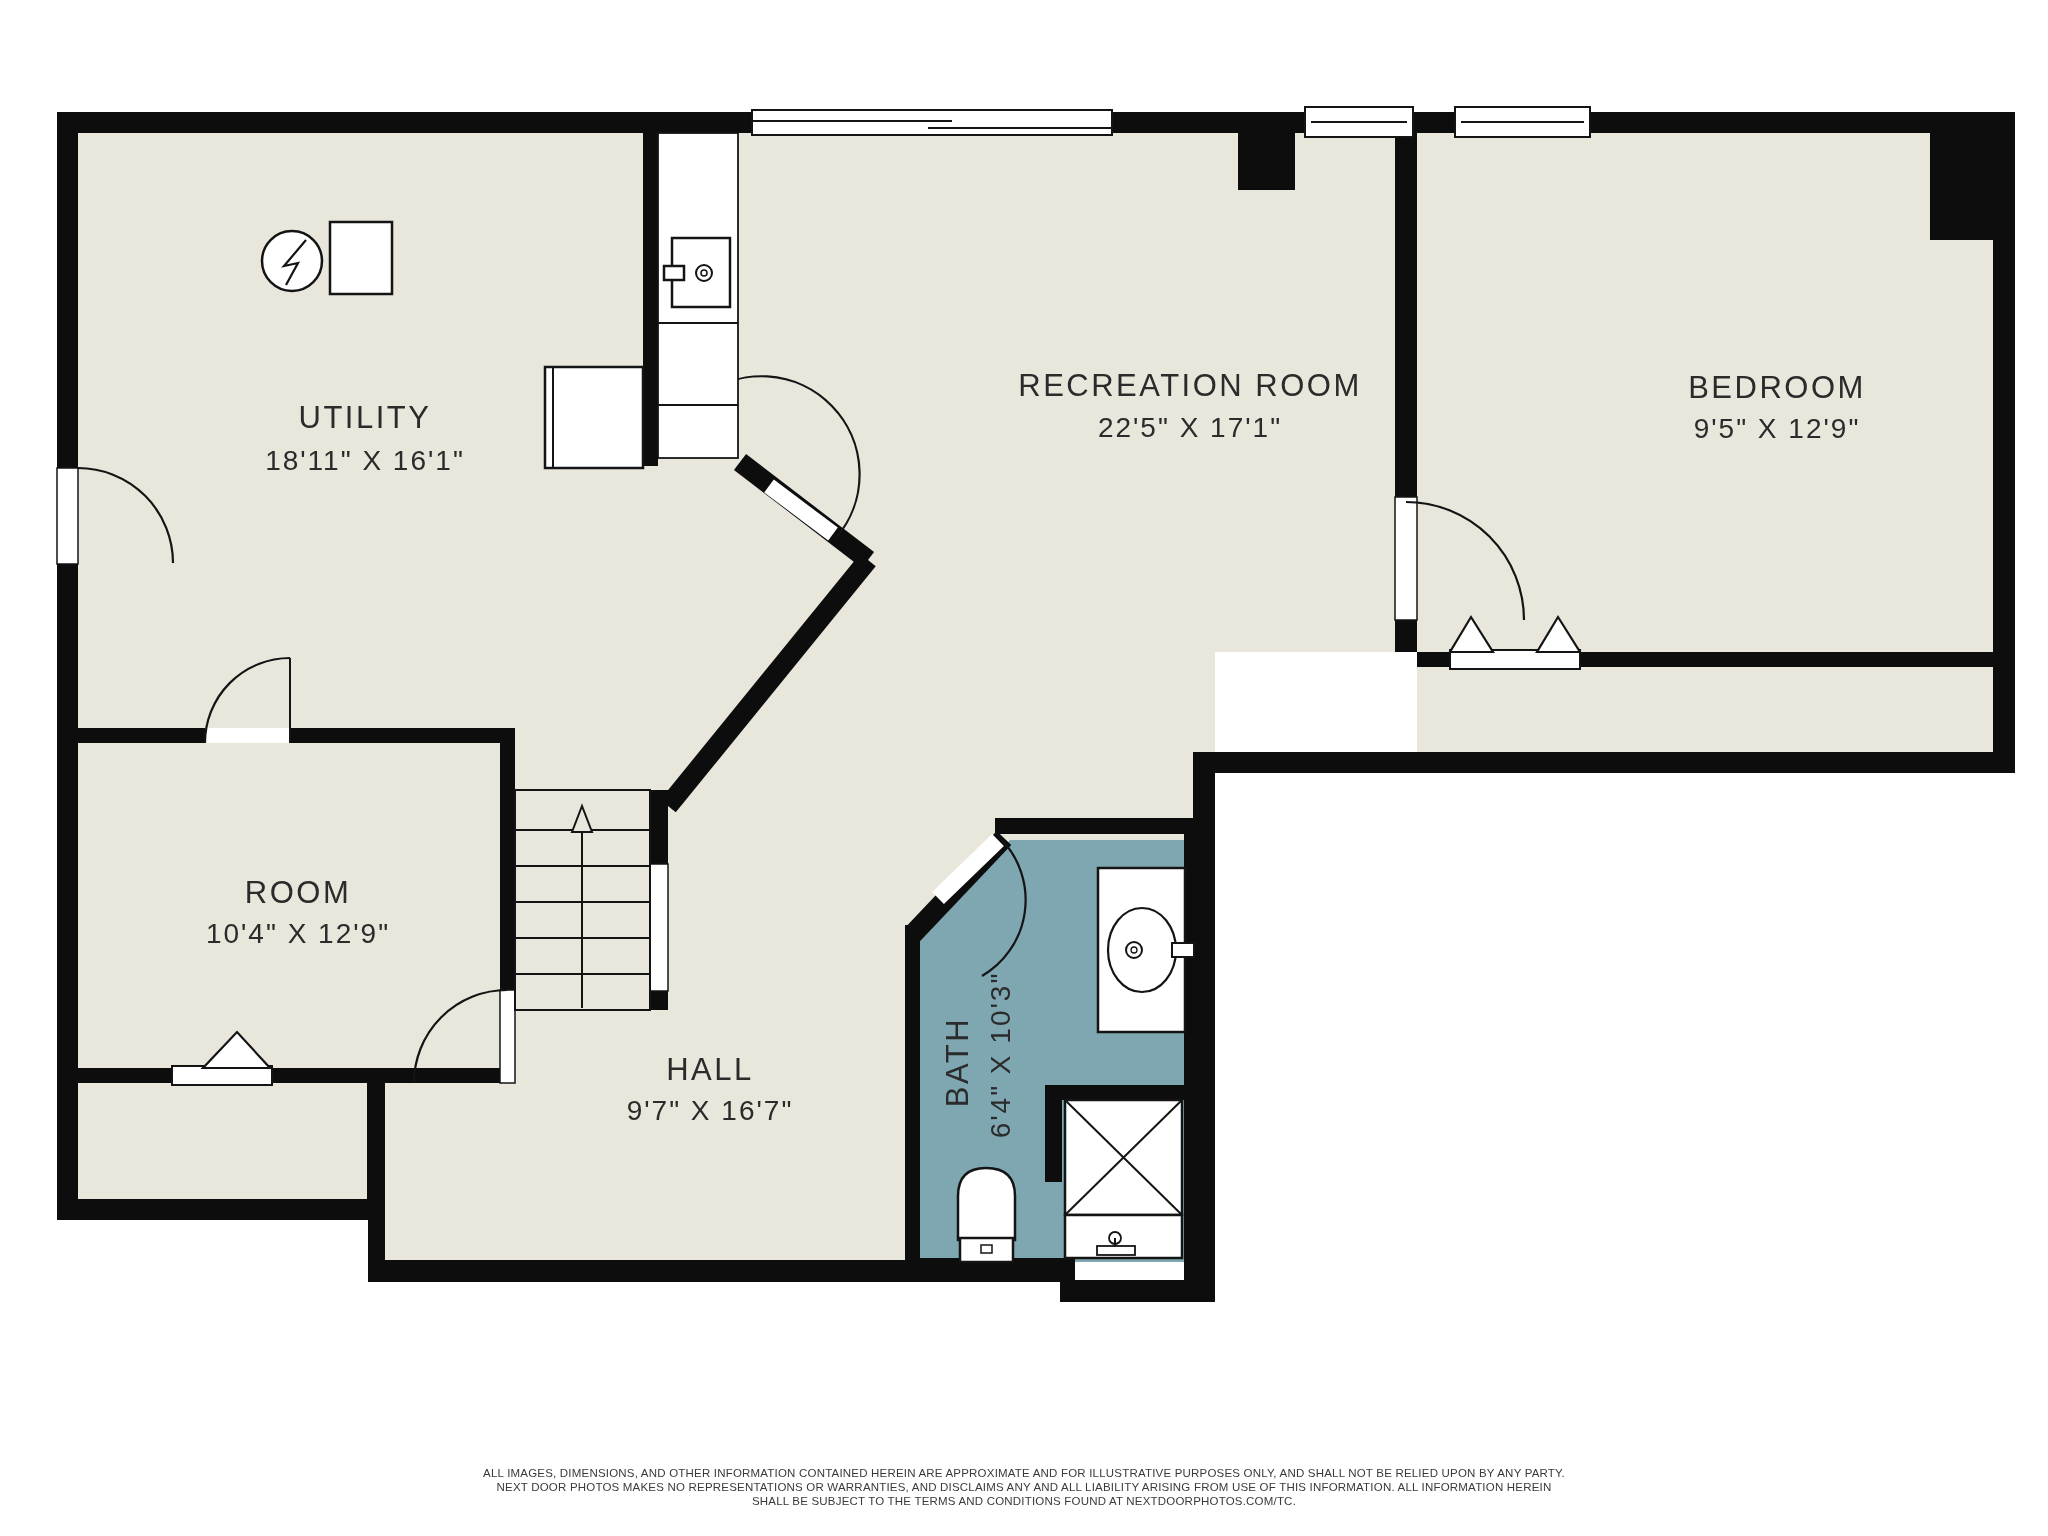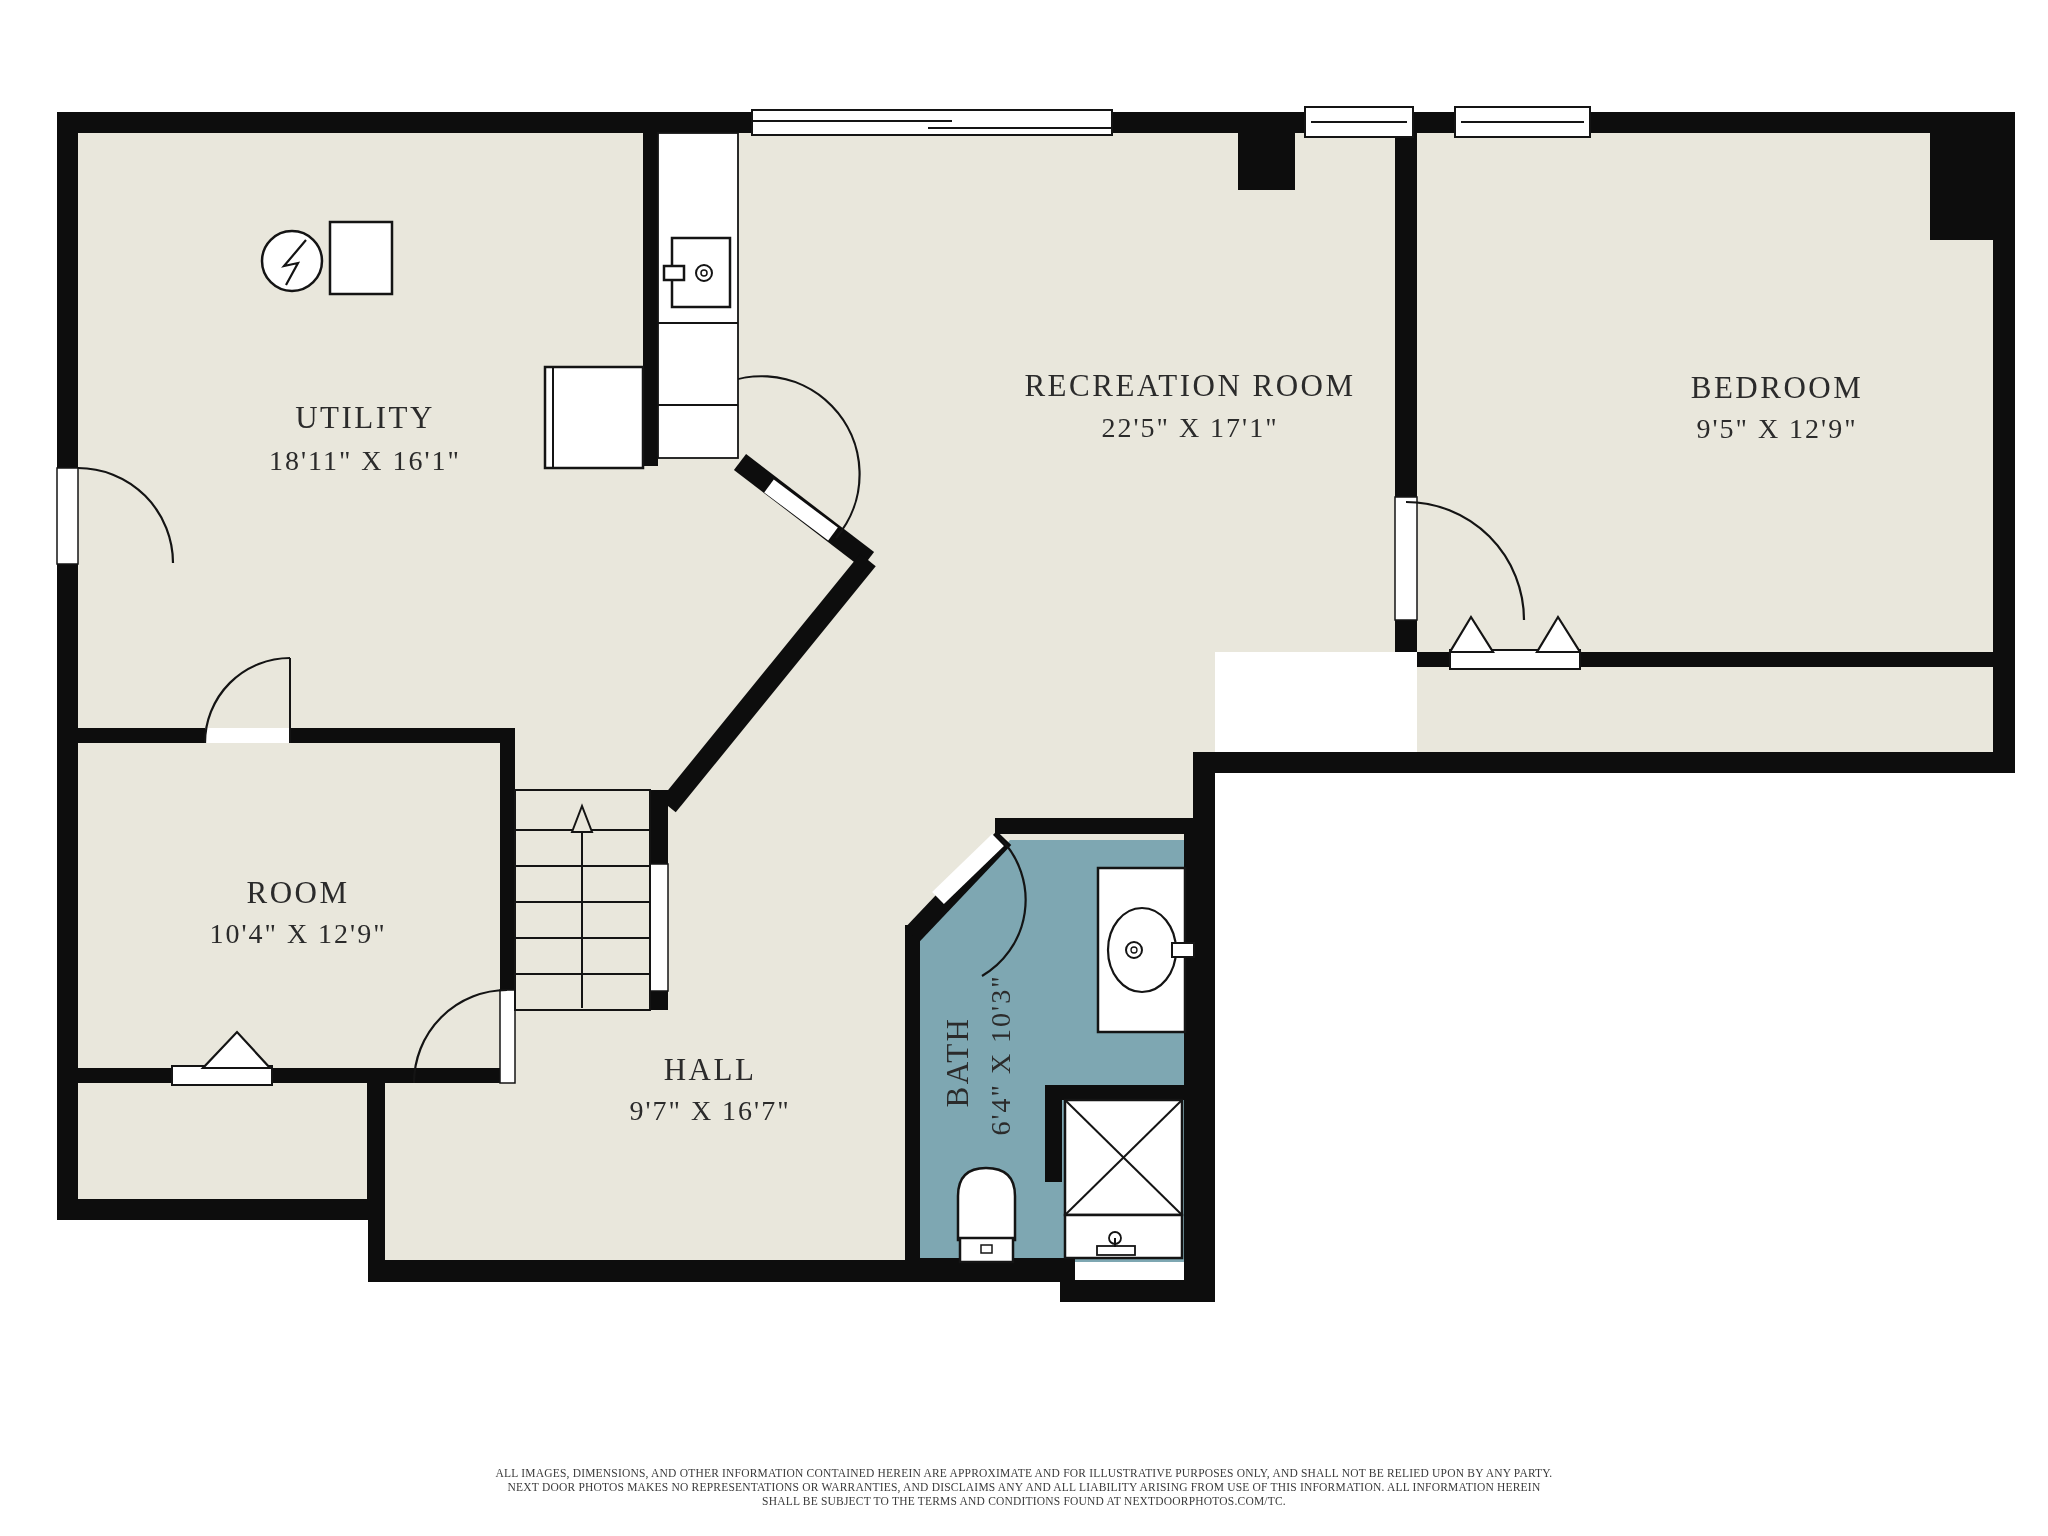--- a/index.html
+++ b/index.html
@@ -1,17 +1,17 @@
 <!DOCTYPE html>
 <html style="--wall: #0d0d0d; --floor: #e9e7dc; --bath_floor: #7ea7b2; --text: #2b2b2b; --disclaimer_text: #3a3a3a; --background: #ffffff;"><head>
 <meta charset="utf-8">
 <style>
   html,body{margin:0;padding:0;background:#fff;}
   body{width:2048px;height:1536px;position:relative;font-family:"Liberation Sans",sans-serif;}
-  #plan{position:absolute;inset:0;font-family:Liberation Serif, serif;}
+  #plan{position:absolute;inset:0;}
   svg text{fill:var(--text,#2b2b2b);}
   .room-name{font-size:31px;letter-spacing:2.5px;}
   .room-dims{font-size:28px;letter-spacing:2px;}
   .disclaimer{font-size:11.5px;letter-spacing:.2px;fill:#3a3a3a;}
   .wall{fill:var(--wall,#0d0d0d);}
   .wallline{stroke:var(--wall,#0d0d0d);fill:none;}
   .thin{stroke:#141414;fill:none;stroke-width:2;}
   .fixture{fill:#fff;stroke:#141414;stroke-width:2.5;}
   .gap{fill:#fff;}
   .arc{fill:none;stroke:#141414;stroke-width:2.2;}

